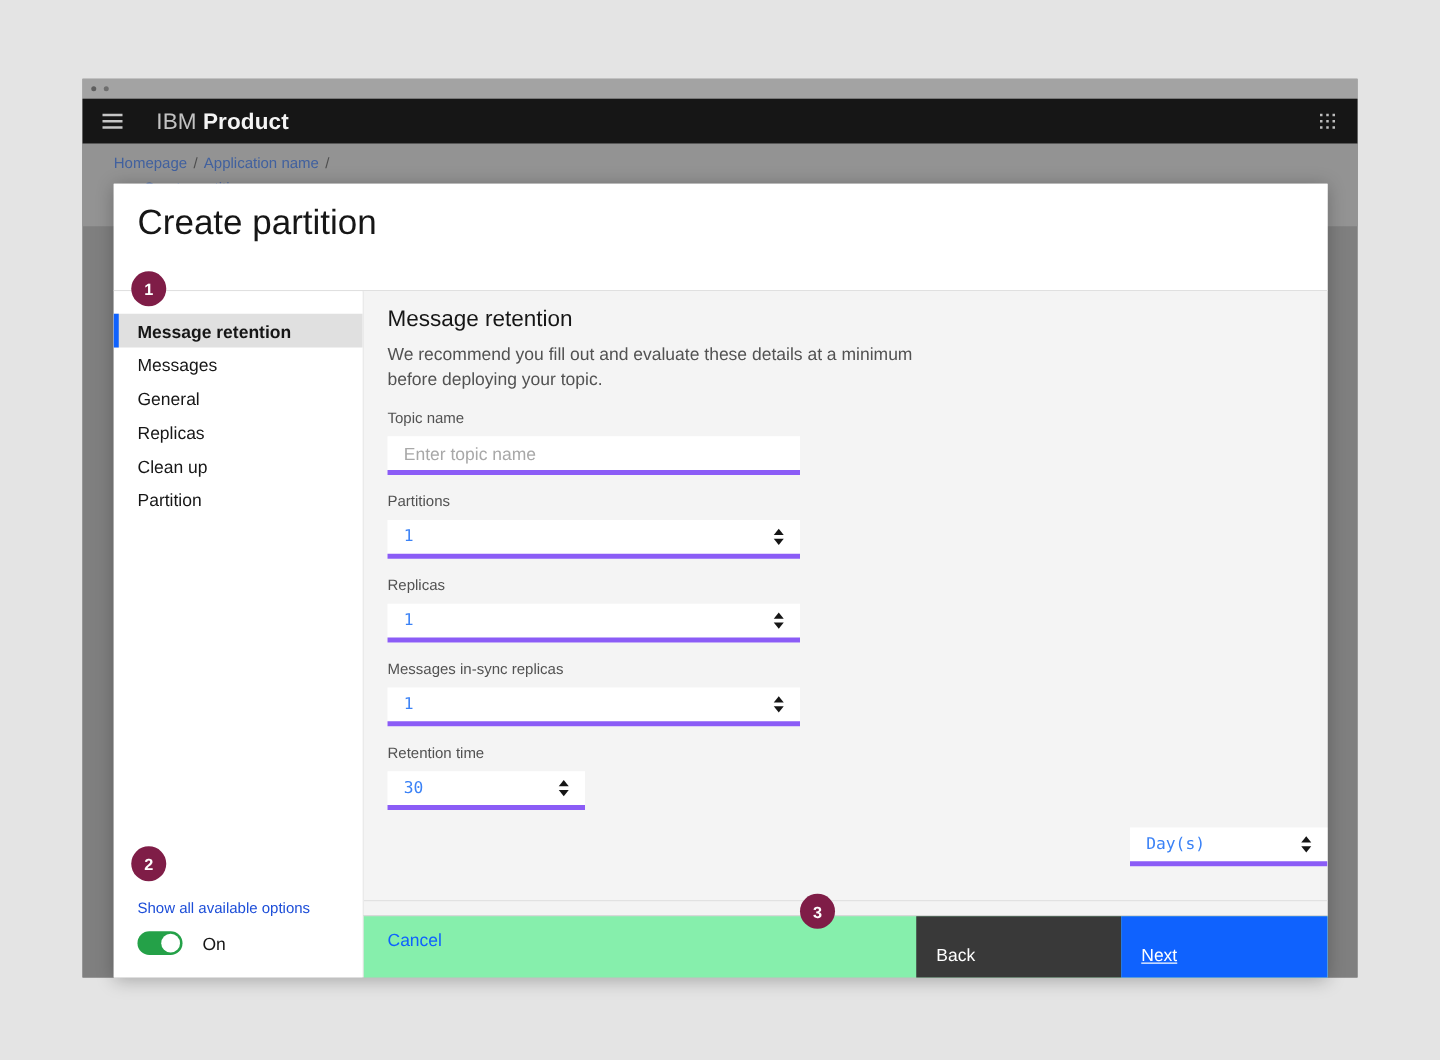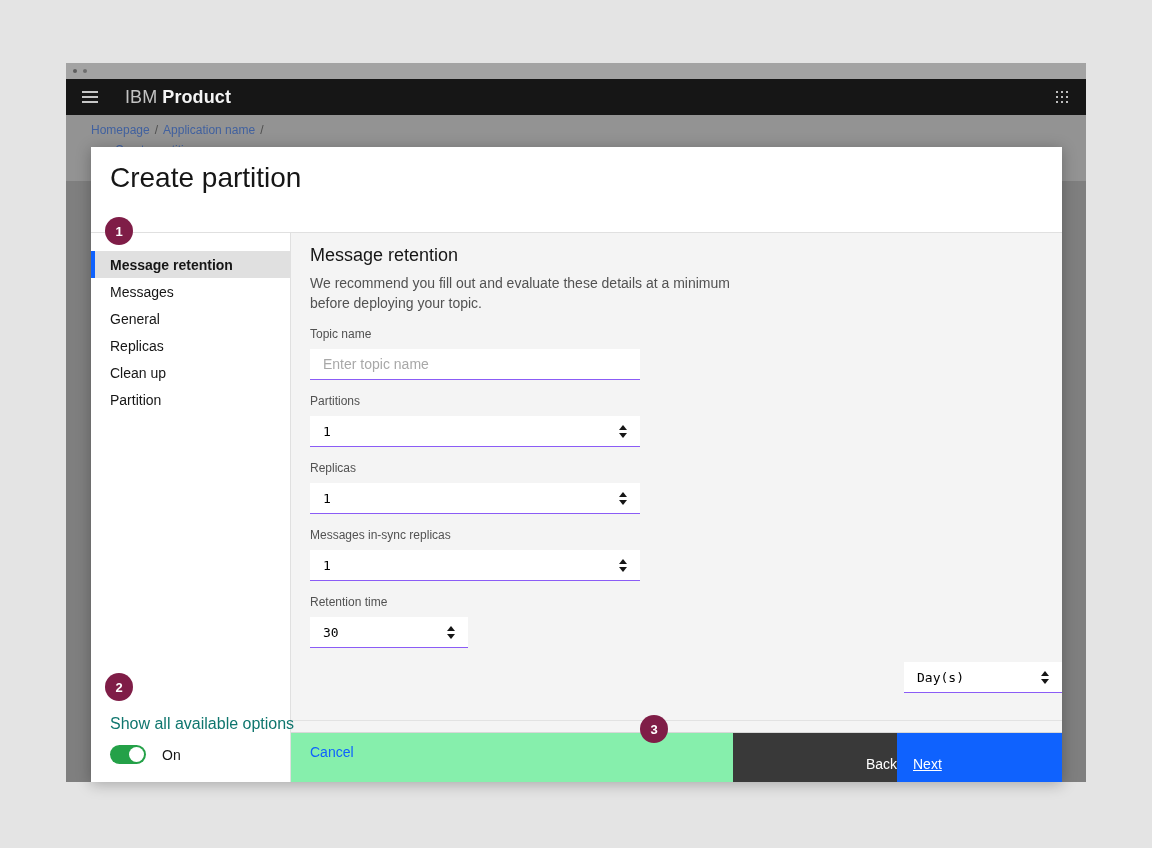--- a/index.html
+++ b/index.html
@@ -77,21 +77,21 @@
     width: 28px; height: 28px; border-radius: 50%;
     color: #ffffff; font-size: 13px; font-weight: 700;
     display: flex; align-items: center; justify-content: center;
     z-index: 30;
   }
   .badge1 { position: absolute; top: -16px; left: 14px; }
   .badge3 { position: absolute; top: 568px; left: 549px; }
 
   .sidebar-bottom { position: absolute; left: 19px; bottom: 18px; }
   .sidebar-bottom .badge { margin-left: -5px; margin-bottom: 14px; }
-  .options-label { font-size: 16px; color: #0f766e; margin-bottom: 12px; white-space: nowrap; }
+  .options-label { font-size: 12px; color: #1d4ed8; margin-bottom: 12px; white-space: nowrap; }
   .toggle-row { display: flex; align-items: center; gap: 16px; }
   .toggle {
     width: 36px; height: 19px; border-radius: 10px;
     position: relative; cursor: pointer;
   }
   .toggle .knob {
     position: absolute; top: 2px; right: 2px;
     width: 15px; height: 15px; border-radius: 50%; background: #fff;
   }
   .toggle-state { font-size: 14px; color: #161616; }
@@ -99,22 +99,22 @@
   
   .right-col { flex: 1; display: flex; flex-direction: column; min-width: 0; border-left: 1px solid #e0e0e0; }
   .content { flex: 1; background: #f4f4f4; padding: 12px 0 0 19px; overflow: hidden; }
   .content h2 { font-size: 18px; font-weight: 400; line-height: 20px; color: #161616; }
   .desc { font-size: 14px; line-height: 20px; color: #525252; margin-top: 8px; max-width: 424px; }
 
   .field { margin-top: 14px; width: 330px; }
   .field label { display: block; font-size: 12px; line-height: 14px; color: #525252; margin-bottom: 8px; }
   .text-input, .num-input {
     width: 100%; height: 31px; background: #ffffff;
-    border: none; border-bottom: 1px solid #8b5cf6;
-    font-size: 14px; color: #000000; padding: 0 13px;
+    border: none; border-bottom: 4px solid #8b5cf6;
+    font-size: 14px; color: #3b82f6; padding: 0 13px;
     display: flex; align-items: center; justify-content: space-between;
   }
   input.text-input { display: block; outline: none; font-family: "Liberation Sans", "DejaVu Sans", sans-serif; }
   input.text-input::placeholder { color: #a8a8a8; }
   .num-value { font-family: "DejaVu Sans Mono", monospace; font-size: 13px; }
   .stepper { display: flex; flex-direction: column; gap: 3px; align-items: center; cursor: pointer; }
   .stepper .up    { width: 0; height: 0; border-left: 4px solid transparent; border-right: 4px solid transparent; border-bottom: 5px solid #161616; }
   .stepper .down  { width: 0; height: 0; border-left: 4px solid transparent; border-right: 4px solid transparent; border-top: 5px solid #161616; }
   .field-row { display: flex; gap: 14px; margin-top: 14px; flex-direction: column; }
   .field-row .half { width: 158px; }
@@ -129,21 +129,21 @@
   }
   .cancel-link {
     font-size: 14px; color: #0f62fe; text-decoration: none; cursor: pointer;
     padding: 11px 0 0 19px;
   }
   .footer-spacer { flex: 1; }
   .btn {
     border: none; font-family: inherit; font-size: 14px; color: #ffffff;
     text-align: left; padding: 13px 0 0 16px; cursor: pointer; display: block;
   }
-  .btn.back { width: 164px; text-align: right; }
+  .btn.back { width: 164px; }
   .btn.next { width: 165px; }
 </style>
 </head>
 <body>
 
 <div class="window">
   <div class="titlebar">
     <span class="dot d1"></span>
     <span class="dot d2"></span>
   </div>

